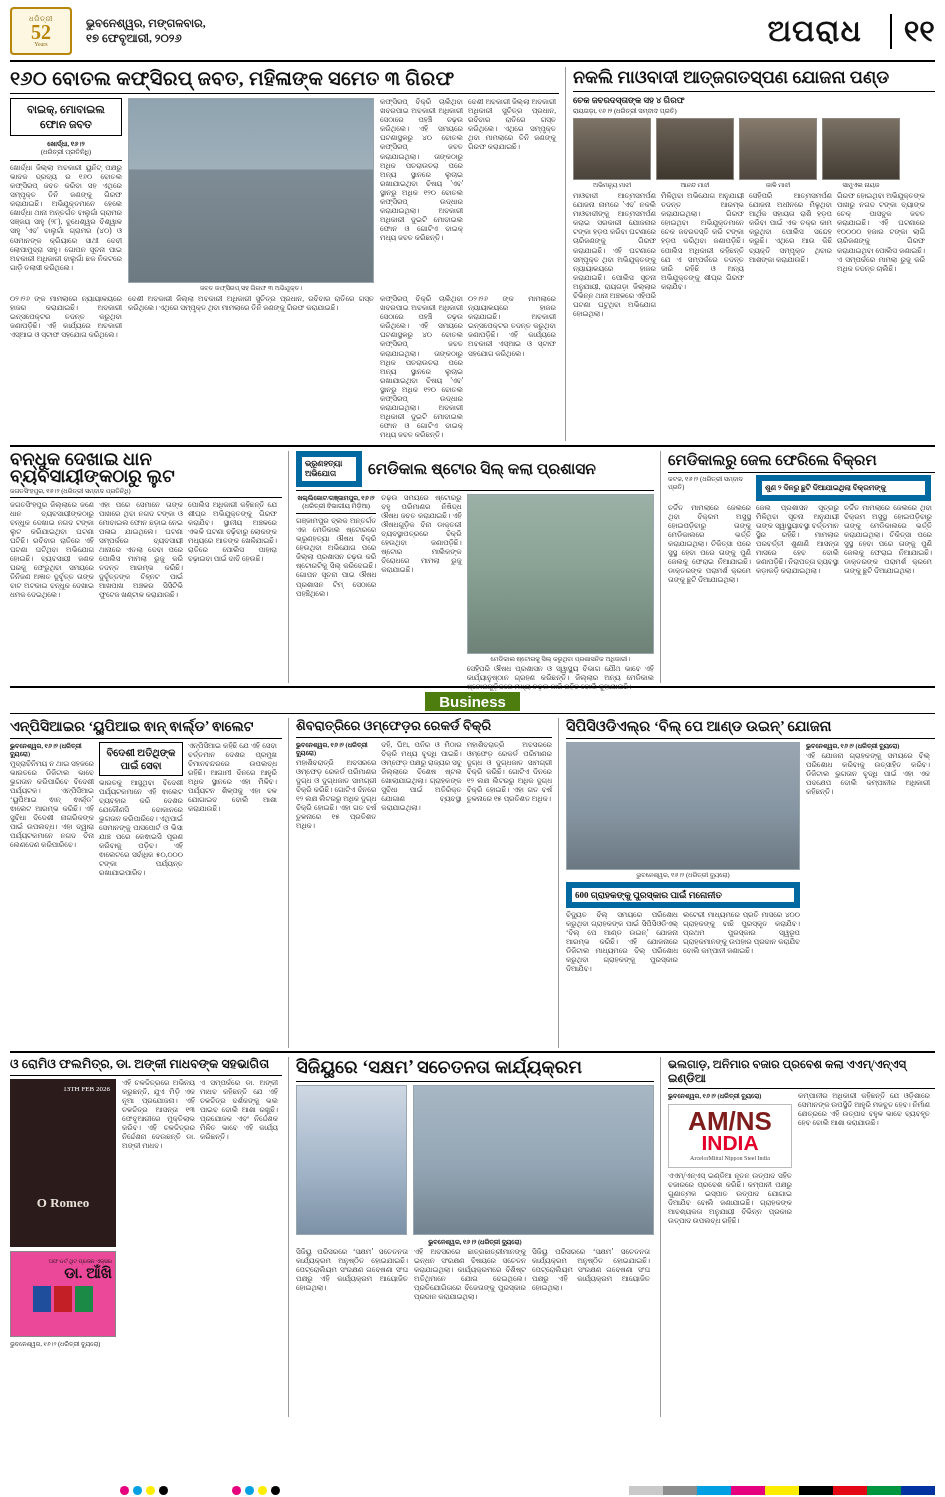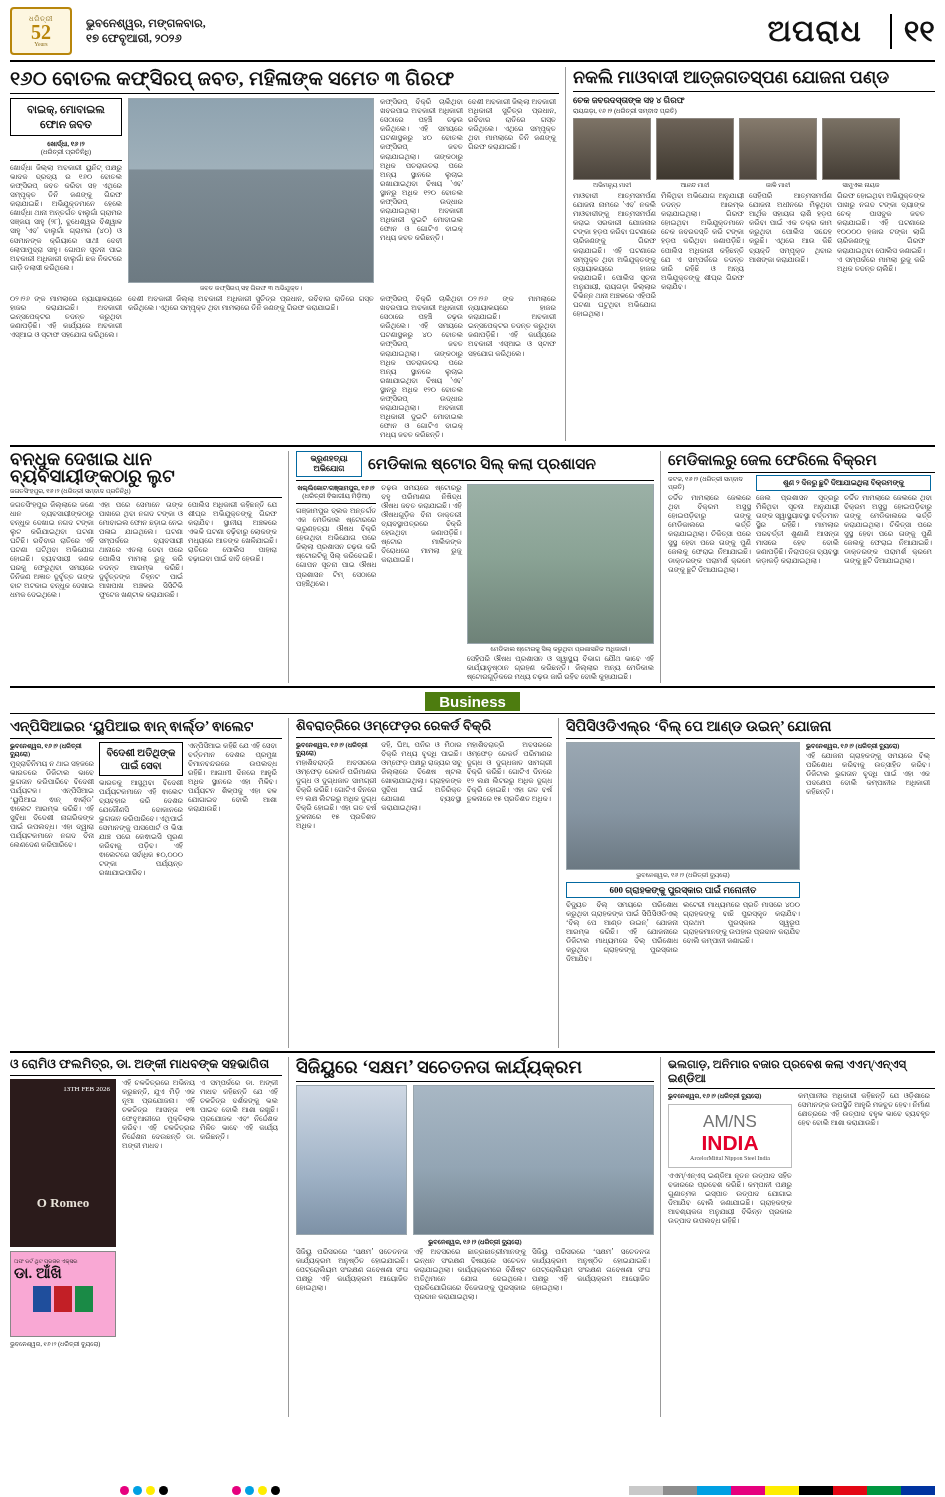--- a/index.html
+++ b/index.html
@@ -69,31 +69,31 @@
   .mug .ph { height:62px; background:#b9b3ad; border:1px solid #8d8781; }
   .mug .nm { font-size:6.4px; text-align:center; padding-top:1px; }
 
   .colorbar { position:absolute; bottom:0; left:0; width:945px; height:14px; display:flex; align-items:center; }
   .dot { width:9px; height:9px; border-radius:50%; margin-right:4px; }
   .cbar-seg { height:9px; }
 
   .ad-amns {
     border:1px solid #bbb; text-align:center; padding:6px 4px;
   }
-  .ad-amns .t1 { color:#737373; font-family:"Liberation Sans",sans-serif; font-weight:normal; font-size:17px; line-height:21px; }
+  .ad-amns .t1 { color:#7f1d1d; font-family:"Liberation Sans",sans-serif; font-weight:bold; font-size:26px; line-height:21px; }
   .ad-amns .t2 { color:#e4002b; font-family:"Liberation Sans",sans-serif; font-weight:bold; font-size:21px; line-height:21px; }
   .ad-amns .t3 { font-size:6px; color:#444; margin-top:2px; }
 
   .movie-ad { background:#2b1b1b; color:#fff; position:relative; }
   .movie-ad .ttl { font-family:"Liberation Serif",serif; font-weight:bold; font-size:13px; text-align:center; color:#e8e2d8; }
   .movie-ad .date { position:absolute; right:6px; top:6px; font-size:7px; text-align:center; color:#fff; line-height:8px; }
 
-  .eye-ad { background:#f9a8d4; border:1px solid #888; text-align:left; }
+  .eye-ad { background:#ec4899; border:1px solid #888; text-align:right; }
   .eye-ad .dr { font-weight:bold; font-size:15px; }
-  .tagbox { border:1px solid #0369a1; font-size:8px; text-align:center; padding:2px 3px; font-weight:bold; line-height:10px; }
+  .tagbox { border:6px solid #0369a1; font-size:8px; text-align:left; padding:2px 3px; font-weight:bold; line-height:10px; }
 </style>
 </head>
 <body>
 
 <div class="page">
 
   <div class="masthead">
     <div class="logo-badge">
       <div class="top">ଧରିତ୍ରୀ</div>
       <div class="num">52</div>

